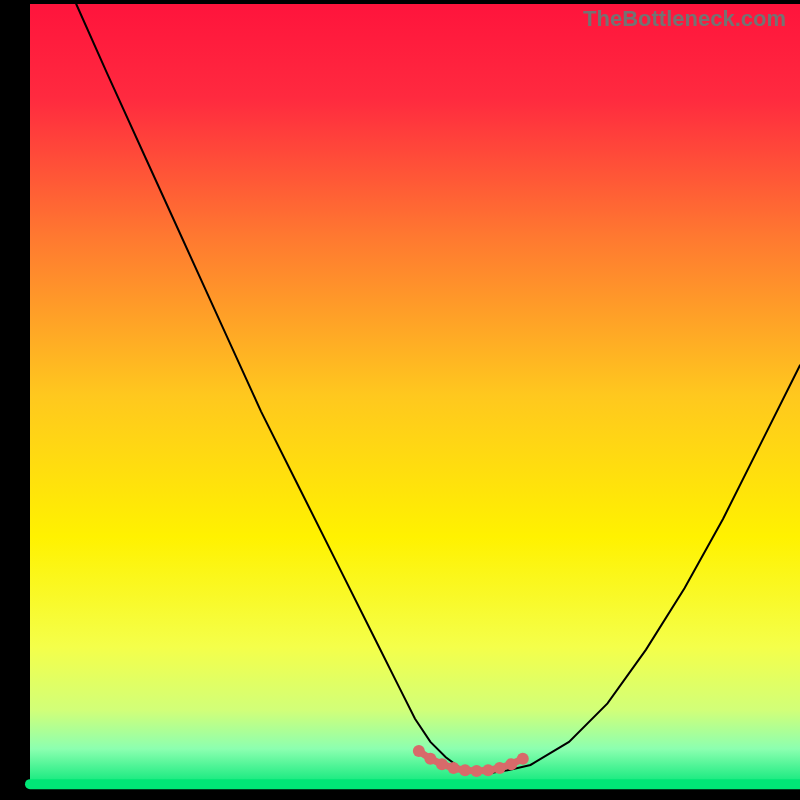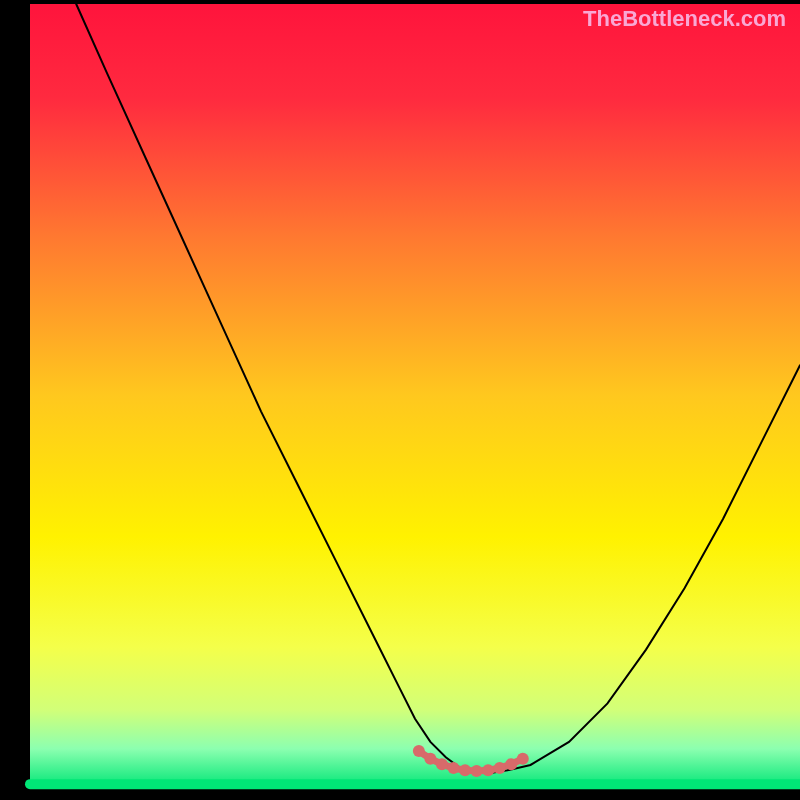--- a/index.html
+++ b/index.html
@@ -5,21 +5,21 @@
   * { margin: 0; padding: 0; box-sizing: border-box; }
   html, body { width: 800px; height: 800px; overflow: hidden; background: #000; }
   .chart-container { width: 800px; height: 800px; position: relative; }
   .watermark {
     position: absolute;
     top: 6px;
     right: 14px;
     font-family: Arial, Helvetica, sans-serif;
     font-size: 22px;
     font-weight: bold;
-    color: #f9a8d4;
+    color: #737373;
     z-index: 10;
   }
   svg { display: block; }
 </style>
 </head>
 <body>
 
 <div class="chart-container">
   <div class="watermark">TheBottleneck.com</div>
   <svg id="chart-svg" width="800" height="800">

